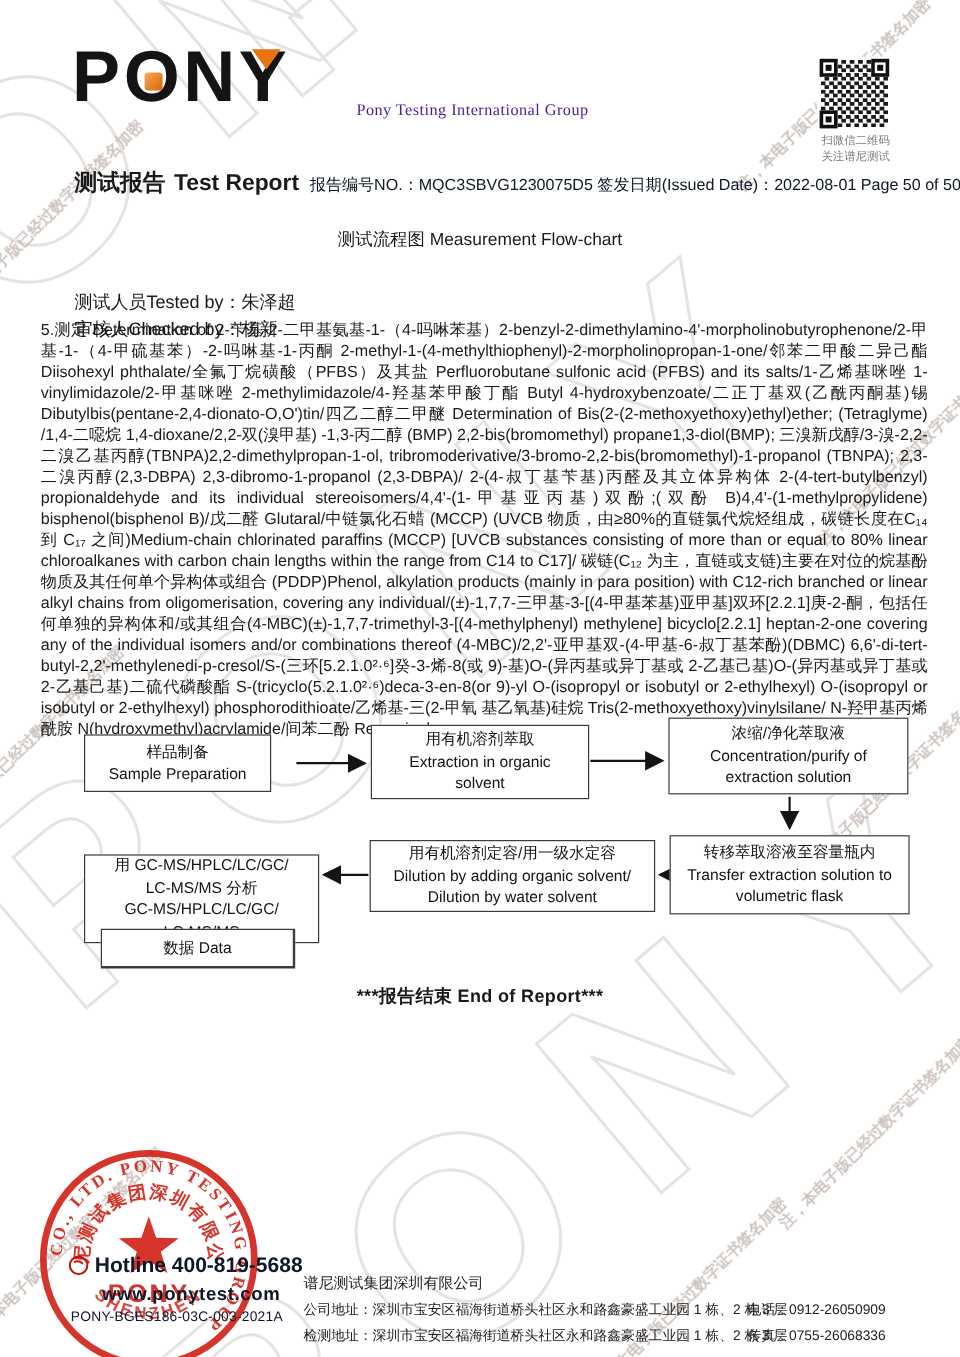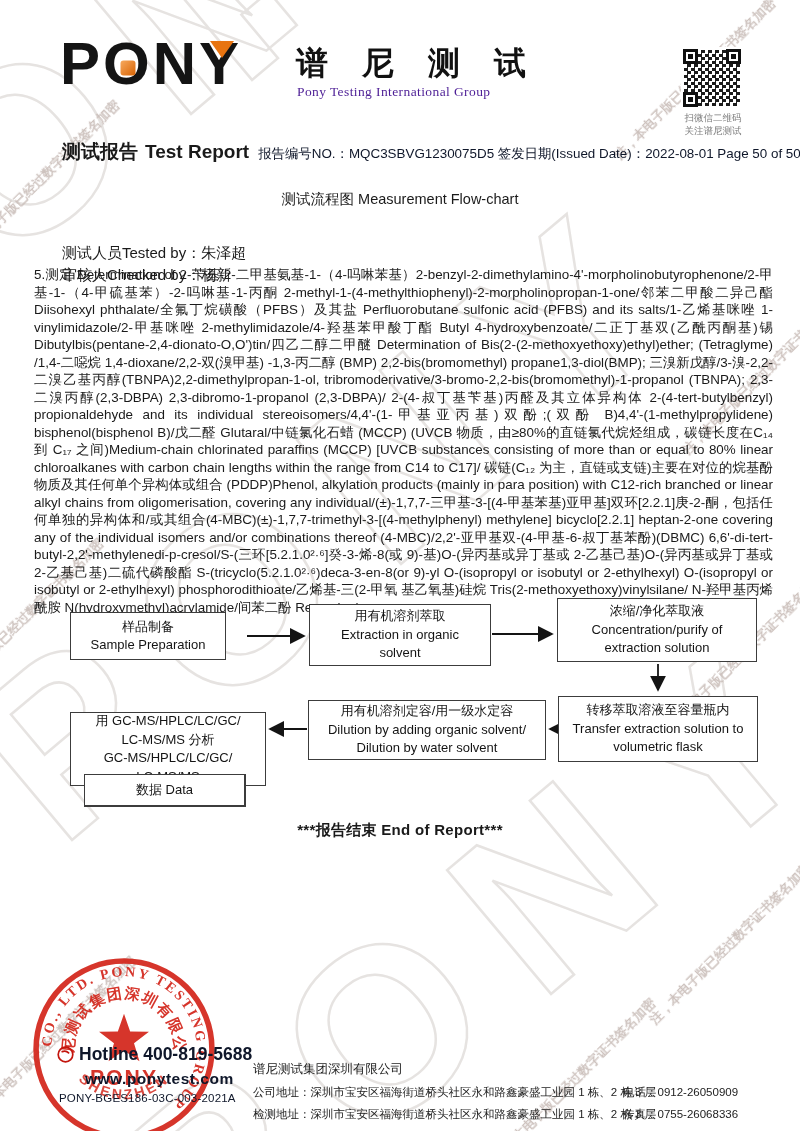--- a/index.html
+++ b/index.html
@@ -78,21 +78,20 @@
       <text transform="translate(500,1160) rotate(-45)">注，本电子版已经过数字证书签名加密</text>
     </g>
   </svg>
 
   <div class="logo">
     <span class="pony-letter">P</span>
     <span class="pony-letter"><span>O</span><i class="o-sq"></i></span>
     <span class="pony-letter">N</span>
     <span class="pony-letter"><span>Y</span><i class="y-tri"></i></span>
   </div>
-  <div class="logo-cn">谱尼测试</div>
   <div class="logo-en">Pony Testing International Group</div>
 
   <div class="qr">
     <span class="finder f-tl"></span>
     <span class="finder f-tr"></span>
     <span class="finder f-bl"></span>
   </div>
   <div class="qr-caption">
     <div>扫微信二维码</div>
     <div>关注谱尼测试</div>

